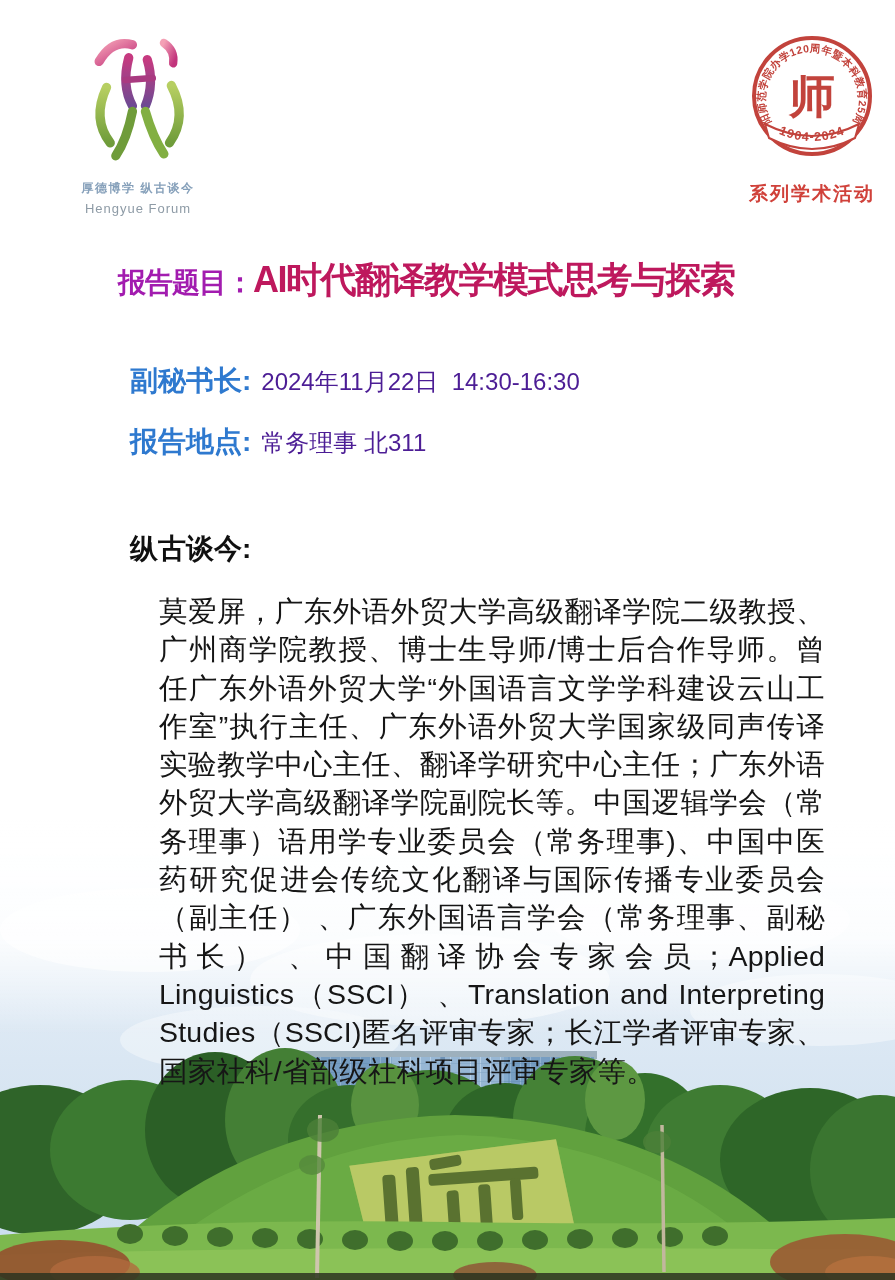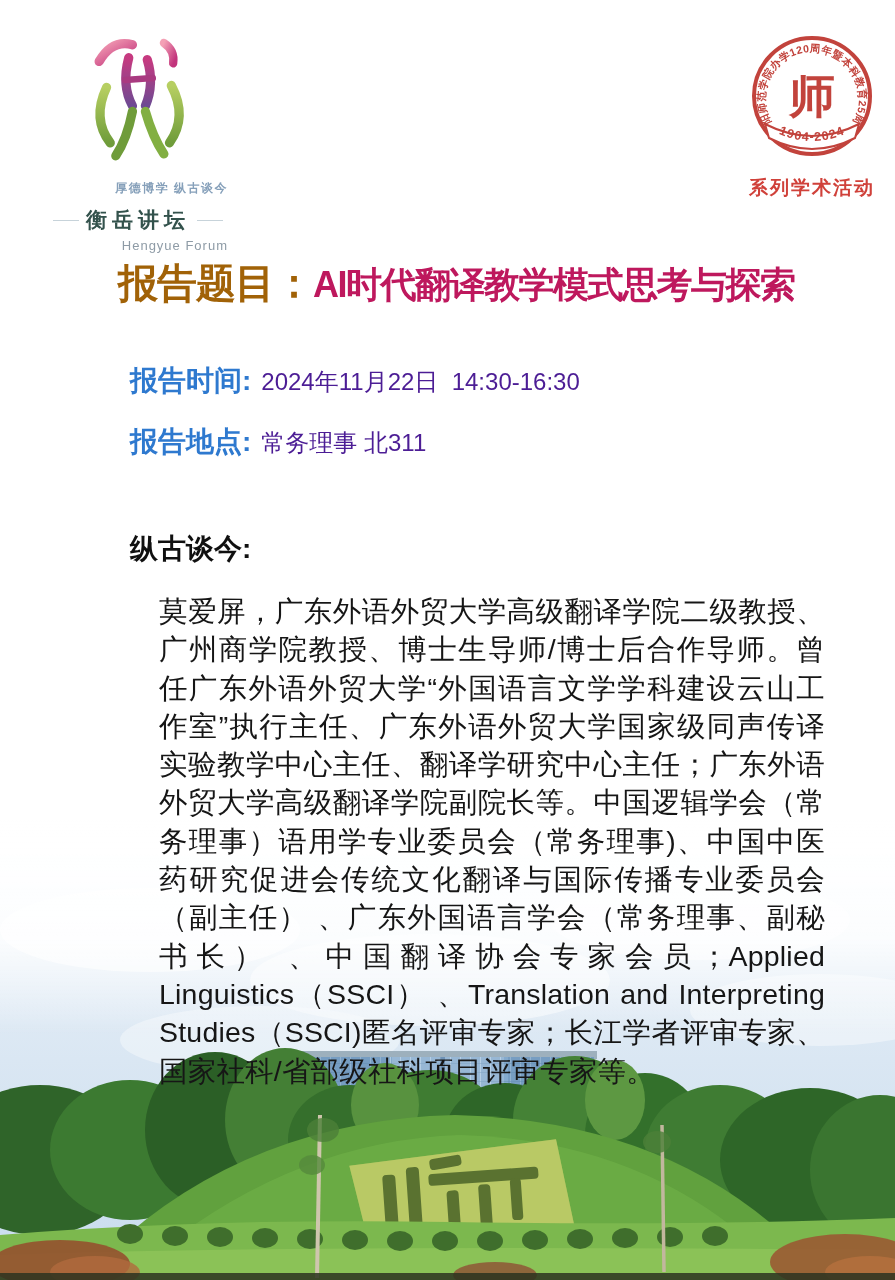--- a/index.html
+++ b/index.html
@@ -7,37 +7,37 @@
     width:895px;height:1280px;
     font-family:"Liberation Sans","DejaVu Sans",sans-serif;
     background:#ffffff;
   }
   .page{position:relative;width:895px;height:1280px;overflow:hidden;background:#ffffff;}
 
   
   .photo{position:absolute;left:0;top:820px;width:895px;height:460px;z-index:1;}
 
   
-  .logo-block{position:absolute;left:48px;top:30px;width:180px;z-index:3;text-align:right;}
+  .logo-block{position:absolute;left:48px;top:30px;width:180px;z-index:3;text-align:center;}
   .logo-glyph{display:block;margin:0 auto;}
   .logo-tagline{margin-top:2px;font-size:12px;letter-spacing:1.5px;color:#86a0ba;font-weight:600;}
   .logo-name-row{display:flex;align-items:center;justify-content:center;gap:7px;margin-top:9px;}
   .logo-line{width:26px;height:1px;background:#c7d3da;}
   .logo-name-cn{font-size:21px;font-weight:800;color:#33524c;letter-spacing:5px;font-family:"Liberation Serif","DejaVu Serif",serif;}
   .logo-name-en{margin-top:4px;font-size:13px;color:#8e9ba6;letter-spacing:1px;}
 
   
   .seal-block{position:absolute;right:16px;top:30px;width:134px;z-index:3;text-align:center;}
-  .seal-caption{margin-top:5px;font-size:19px;font-weight:800;color:#d0413a;letter-spacing:2px;white-space:nowrap;}
+  .seal-caption{margin-top:11px;font-size:19px;font-weight:800;color:#d0413a;letter-spacing:2px;white-space:nowrap;}
 
   
   .issue-line{position:absolute;left:185px;top:160px;z-index:3;
     font-size:31px;font-weight:800;color:#1a69b2;letter-spacing:1px;}
   .title-line{position:absolute;left:118px;top:256px;width:740px;z-index:3;white-space:nowrap;}
-  .title-label{font-size:40px;font-weight:900;color:#a16207;letter-spacing:-1px;}
+  .title-label{font-size:28px;font-weight:900;color:#a21caf;letter-spacing:-1px;}
   .title-text{font-size:36px;font-weight:900;color:#be185d;letter-spacing:-1.5px;}
 
   
   .info-list{position:absolute;left:130px;top:362px;z-index:3;}
   .info-row{margin-bottom:23px;white-space:nowrap;}
   .info-label{font-size:28px;font-weight:800;color:#2e79cf;}
   .info-value{font-size:24px;font-weight:400;color:#4c1d95;margin-left:10px;white-space:pre;}
 
   
   .bio-heading{position:absolute;left:130px;top:530px;z-index:3;
@@ -189,25 +189,20 @@
         <path d="M60,30 Q52,60 64,82" stroke="url(#magG)" stroke-width="10"></path>
         <path d="M80,32 Q88,58 78,82" stroke="url(#magG)" stroke-width="10"></path>
         <path d="M56,54 L86,52" stroke="#a93a80" stroke-width="7"></path>
         <path d="M36,62 Q20,96 40,122" stroke="url(#grnG)" stroke-width="10"></path>
         <path d="M106,60 Q124,94 104,122" stroke="url(#grnG)" stroke-width="10"></path>
         <path d="M64,88 Q58,118 46,136" stroke="#6f9c3a" stroke-width="10"></path>
         <path d="M78,88 Q86,116 98,134" stroke="#82af42" stroke-width="10"></path>
       </g>
     </svg>
     <div class="logo-tagline">厚德博学 纵古谈今</div>
-    <div class="logo-name-row">
-      <div class="logo-line"></div>
-      <div class="logo-name-cn">衡岳讲坛</div>
-      <div class="logo-line"></div>
-    </div>
     <div class="logo-name-en">Hengyue Forum</div>
   </div>
 
   <div class="seal-block">
     <svg width="134" height="136" viewBox="0 0 134 136" aria-hidden="true">
       <defs>
         <path id="ringPath" d="M 24,88 A 47 47 0 1 1 110,88"></path>
         <path id="bannerPath" d="M 26,100 Q 67,122 108,100"></path>
       </defs>
       <circle cx="67" cy="66" r="58" fill="#ffffff" stroke="#c2433c" stroke-width="4"></circle>
@@ -223,21 +218,21 @@
     <div class="seal-caption">系列学术活动</div>
   </div>
 
 
   <div class="title-line">
     <span class="title-label">报告题目：</span><span class="title-text">AI时代翻译教学模式思考与探索</span>
   </div>
 
   <div class="info-list">
     <div class="info-row">
-      <span class="info-label">报告时间:</span><span class="info-value">2024年11月22日  14:30-16:30</span>
+      <span class="info-label">副秘书长:</span><span class="info-value">2024年11月22日  14:30-16:30</span>
     </div>
     <div class="info-row">
       <span class="info-label">报告地点:</span><span class="info-value">常务理事 北311</span>
     </div>
   </div>
 
   <div class="bio-heading">纵古谈今:</div>
   <div class="bio-text">莫爱屏，广东外语外贸大学高级翻译学院二级教授、广州商学院教授、博士生导师/博士后合作导师。曾任广东外语外贸大学“外国语言文学学科建设云山工作室”执行主任、广东外语外贸大学国家级同声传译实验教学中心主任、翻译学研究中心主任；广东外语外贸大学高级翻译学院副院长等。中国逻辑学会（常务理事）语用学专业委员会（常务理事)、中国中医药研究促进会传统文化翻译与国际传播专业委员会（副主任） 、广东外国语言学会（常务理事、副秘书长） 、中国翻译协会专家会员；Applied Linguistics（SSCI） 、Translation and Interpreting Studies（SSCI)匿名评审专家；长江学者评审专家、国家社科/省部级社科项目评审专家等。</div>
 
 </div>

